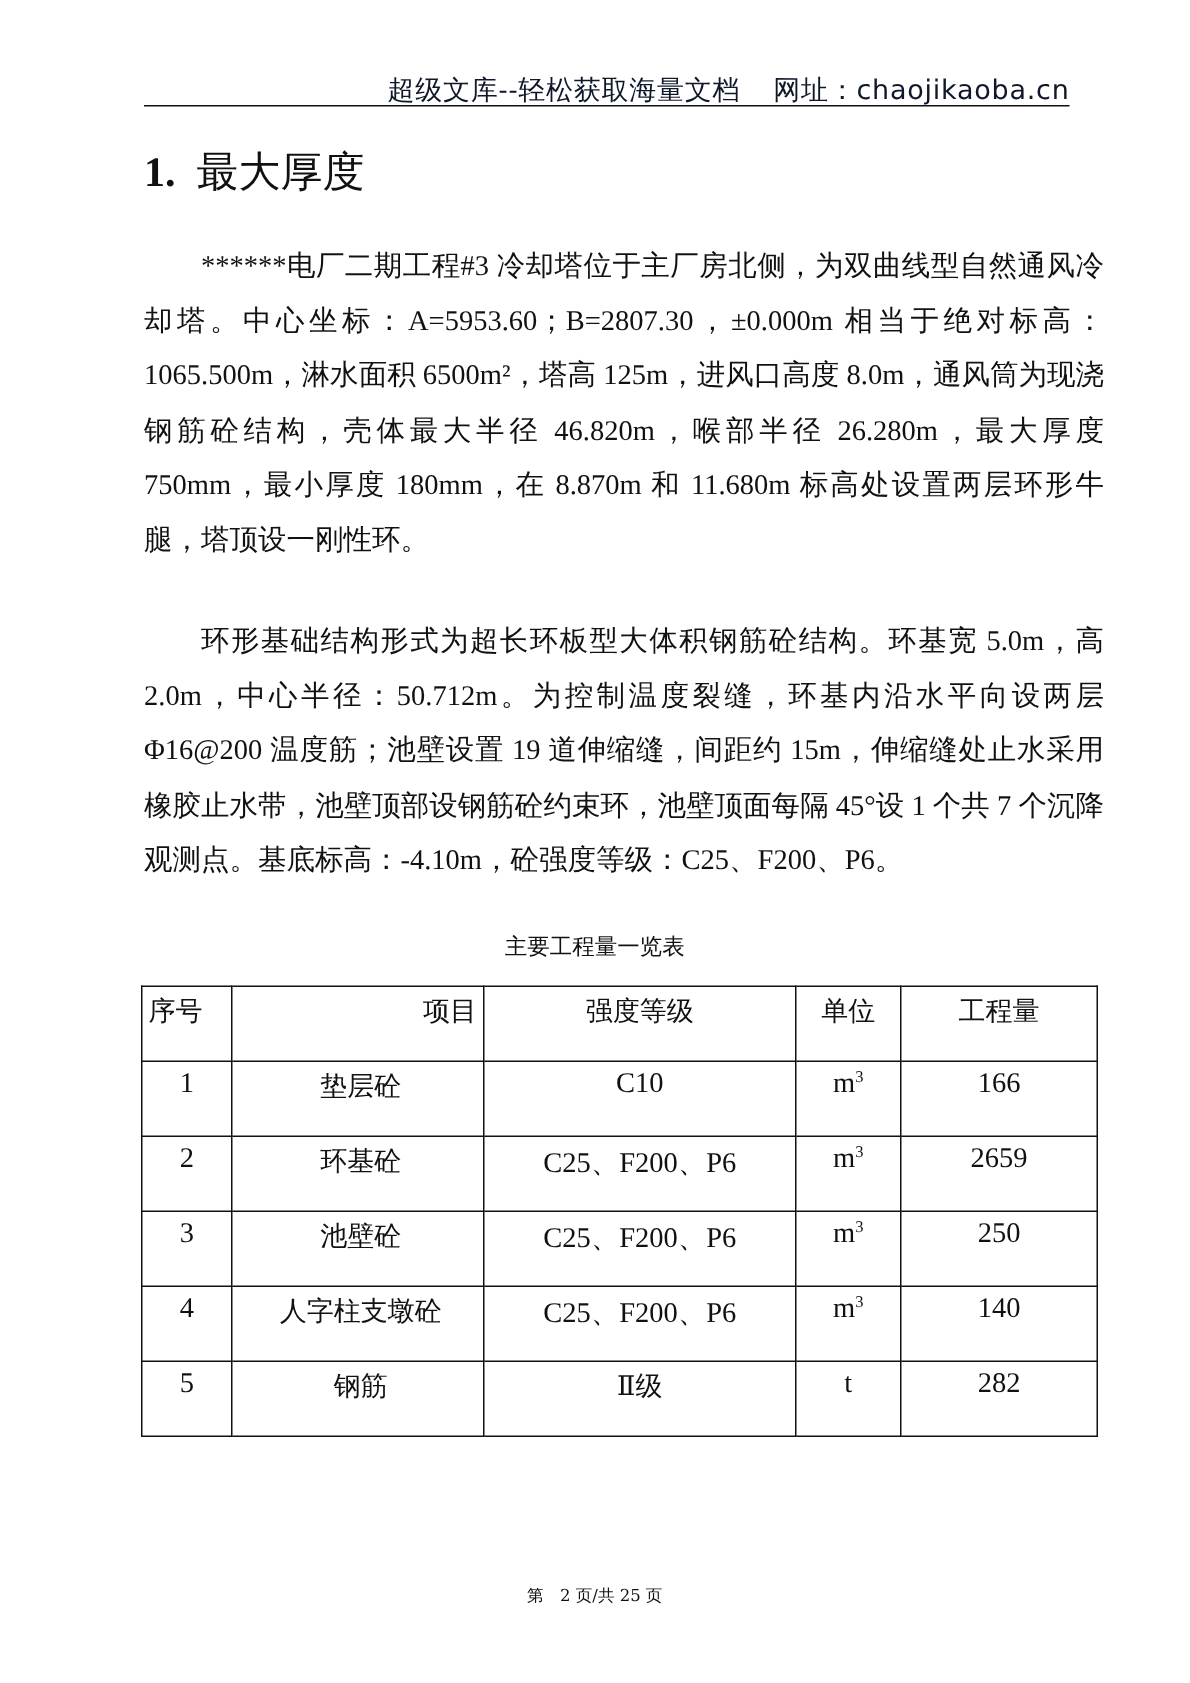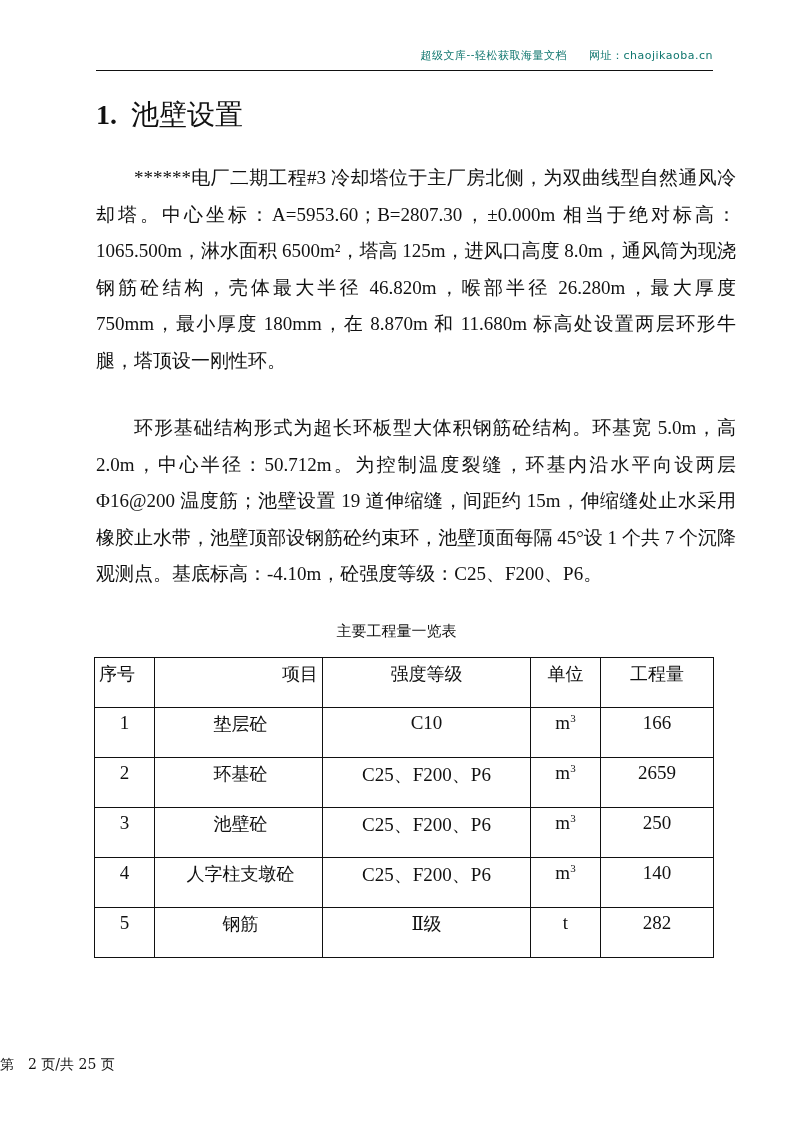--- a/index.html
+++ b/index.html
@@ -1,57 +1,57 @@
 <!DOCTYPE html>
 <html><head>
 <meta charset="utf-8">
 <style>
   html, body { margin:0; padding:0; background:#ffffff; }
   body { width:793px; height:1122px; position:relative; overflow:hidden;
          font-family:"Liberation Serif","DejaVu Serif",serif; color:#111; }
   .header { position:absolute; left:96px; top:48px; width:617px; height:22px;
             border-bottom:1.5px solid #111; }
-  .header-text { position:absolute; right:0; top:0; font-size:11px; letter-spacing:0.5px;
-                 font-family:"DejaVu Sans","Liberation Sans",sans-serif; color:#0f766e; }
+  .header-text { position:absolute; right:0; top:0; font-size:18px; letter-spacing:0.5px;
+                 font-family:"DejaVu Sans","Liberation Sans",sans-serif; color:#0f172a; }
   .header-text .site { margin-right:22px; font-family:"DejaVu Serif",serif; }
   .header-text .label { font-family:"DejaVu Serif",serif; }
   .title { position:absolute; left:96px; top:96px; font-size:28px; font-weight:bold; }
   .title .num { font-family:"Liberation Serif",serif; font-weight:bold; }
   .title .txt { font-family:"DejaVu Serif",serif; font-weight:normal; margin-left:14px; }
   .para { position:absolute; left:96px; width:640px; font-size:19px; line-height:36.5px;
           text-align:justify; text-align-last:left; font-family:"Liberation Serif","DejaVu Serif",serif; }
   .p1 { top:160px; text-indent:38px; }
   .p2 { top:410px; text-indent:38px; }
   .caption { position:absolute; left:0; width:793px; top:622px; text-align:center;
              font-size:15px; font-family:"DejaVu Serif",serif; }
   table.qty { position:absolute; left:94px; top:657px; border-collapse:collapse;
               font-size:19px; }
   table.qty td { border:1.5px solid #111; height:50px; vertical-align:top;
                  padding:4px 4px 0 4px; box-sizing:border-box; }
   .c1 { width:60px; text-align:center; }
   .c2 { width:168px; text-align:center; padding-left:8px !important; }
   .c3 { width:208px; text-align:center; }
   .c4 { width:70px; text-align:center; }
-  .c5 { width:113px; text-align:center; }
+  .c5 { width:131px; text-align:center; }
   .cjk { font-family:"DejaVu Serif",serif; font-size:18px; }
   sup { font-size:11px; }
-  .footer { position:absolute; left:0; width:793px; top:1056px; text-align:left;
-            font-size:14px; font-family:"DejaVu Serif",serif; }
+  .footer { position:absolute; left:0; width:793px; top:1056px; text-align:center;
+            font-size:11px; font-family:"DejaVu Serif",serif; }
 </style>
 </head>
 <body>
 
 <div class="header">
   <div class="header-text">
     <span class="site">超级文库--轻松获取海量文档</span><span class="label">网址：</span><span>chaojikaoba.cn</span>
   </div>
 </div>
 
 <div class="title">
-  <span class="num">1.</span><span class="txt">池壁设置</span>
+  <span class="num">1.</span><span class="txt">最大厚度</span>
 </div>
 
 <div class="para p1">******电厂二期工程#3 冷却塔位于主厂房北侧，为双曲线型自然通风冷却塔。中心坐标：A=5953.60；B=2807.30，±0.000m 相当于绝对标高：1065.500m，淋水面积 6500m²，塔高 125m，进风口高度 8.0m，通风筒为现浇钢筋砼结构，壳体最大半径 46.820m，喉部半径 26.280m，最大厚度 750mm，最小厚度 180mm，在 8.870m 和 11.680m 标高处设置两层环形牛腿，塔顶设一刚性环。</div>
 <div class="para p2">环形基础结构形式为超长环板型大体积钢筋砼结构。环基宽 5.0m，高 2.0m，中心半径：50.712m。为控制温度裂缝，环基内沿水平向设两层Φ16@200 温度筋；池壁设置 19 道伸缩缝，间距约 15m，伸缩缝处止水采用橡胶止水带，池壁顶部设钢筋砼约束环，池壁顶面每隔 45°设 1 个共 7 个沉降观测点。基底标高：-4.10m，砼强度等级：C25、F200、P6。</div>
 
 <div class="caption">主要工程量一览表</div>
 
 <table class="qty">
   <tbody>
       <tr>

